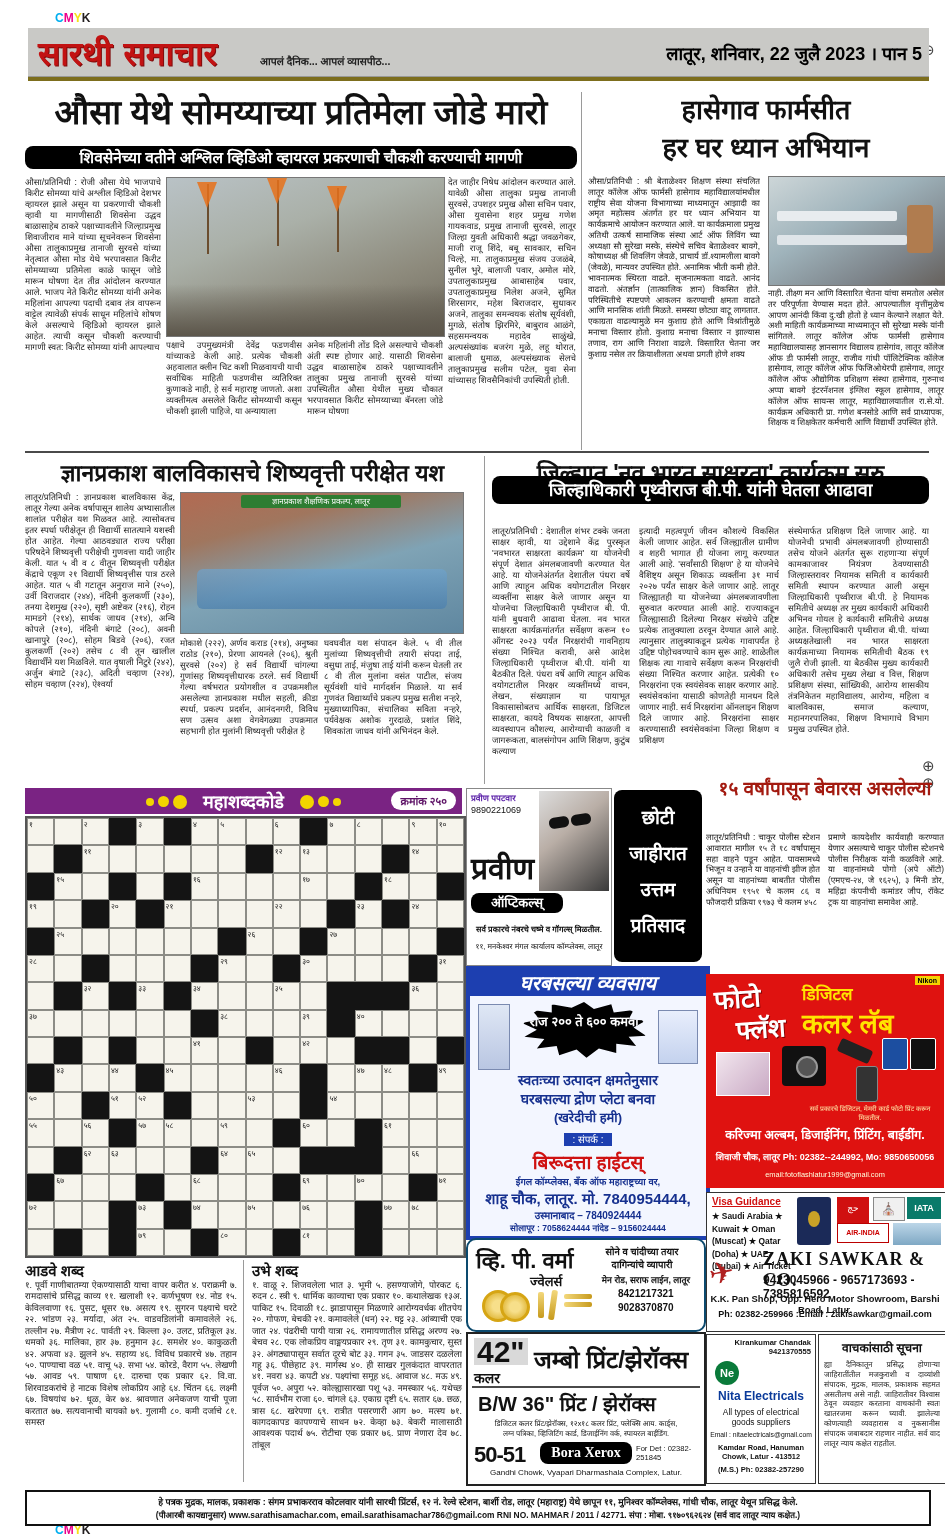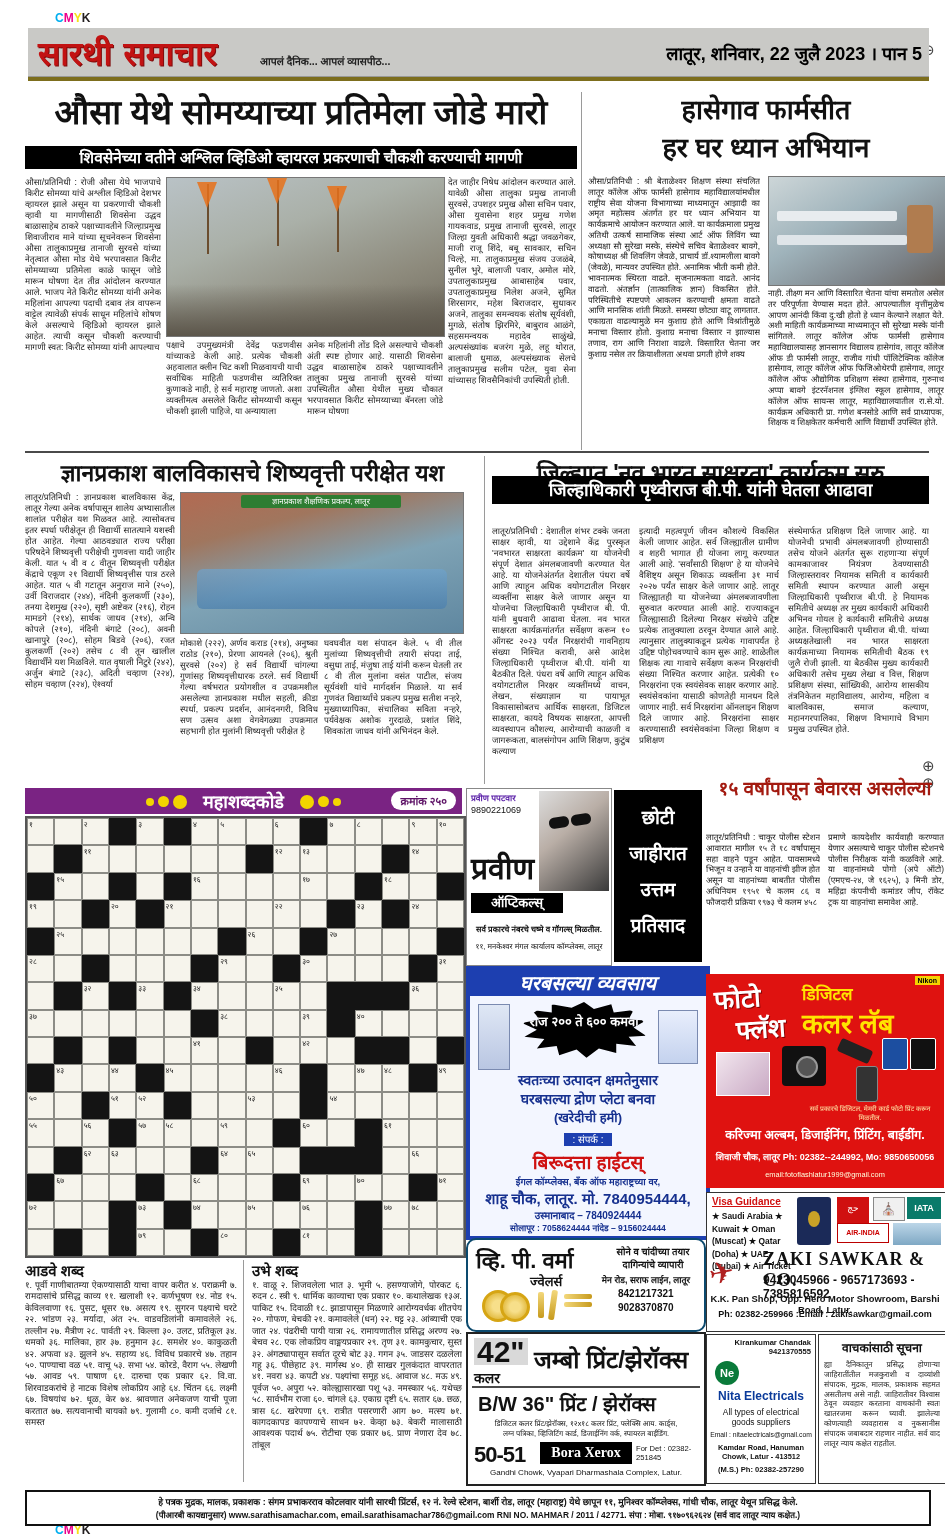--- a/index.html
+++ b/index.html
@@ -7,21 +7,21 @@
   .abs{position:absolute;}
   .art{font-size:8.6px;line-height:1.28;text-align:justify;overflow:hidden;color:#1c1c1c;}
   .artsm{font-size:8.3px;line-height:1.3;text-align:justify;overflow:hidden;color:#1c1c1c;}
   .ctr{text-align:center;}
   .b{font-weight:bold;}
   .photo{background:linear-gradient(135deg,#cfc9ba 0%,#b7b1a2 45%,#8e887b 100%);border:1px solid #777;overflow:hidden;}
   .regmark{color:#444;font-size:15px;line-height:1;}
   .cmyk span{font-weight:bold;font-size:12px;letter-spacing:0;}
   .mast{background:#c9c9c6;border-bottom:1px solid #9a9a97;}
   .mast-title{font-family:"DejaVu Serif",serif;font-weight:bold;color:#c21212;text-shadow:1px 1px 0 #7e0c0c;}
-  .blackbar{background:#000;color:#fff;}
+  .blackbar{background:#000;color:#fff;border-radius:8px;}
   .cw-head{background:#7a2383;color:#fff;display:flex;align-items:center;justify-content:center;position:relative;}
   .dot{display:inline-block;border-radius:50%;background:#f2d500;margin:0 2px;vertical-align:middle;}
   .cw-pill{position:absolute;right:6px;top:3px;background:#fff;color:#5d1266;border-radius:10px;font-size:11px;font-weight:bold;padding:2px 9px;}
   .cw-grid{display:grid;grid-template-columns:repeat(16,1fr);grid-template-rows:repeat(16,1fr);border:2px solid #555;background:#f6f4ec;}
   .cw-cell{border:1px solid #8c8c86;position:relative;background:#f6f4ec;}
   .cw-cell.blk{background:#141414;border-color:#141414;}
   .cw-num{position:absolute;top:0;left:1px;font-size:7.5px;color:#222;}
   .flag{position:absolute;width:0;height:0;border-left:10px solid transparent;border-right:10px solid transparent;border-top:26px solid #e8711a;opacity:.85;}
   .pole{position:absolute;width:2px;background:#6b4d2e;}
   .gold{border:3px solid #d6a514;border-radius:50%;position:absolute;background:radial-gradient(circle,#f7df8a 30%,#d6a514 100%);}
@@ -607,21 +607,21 @@
     <div class="abs" style="left:2px;top:62px;font-size:30px;color:#b02020;transform:rotate(-12deg);">✈</div>
     <div class="abs b" style="left:56px;top:56px;font-size:18px;font-family:'Liberation Serif',serif;letter-spacing:1px;">ZAKI SAWKAR &amp; CO.</div>
     <div class="abs b" style="left:56px;top:80px;font-size:12px;">9423045966 - 9657173693 - 7385816592</div>
     <div class="abs b ctr" style="left:2px;top:100px;width:232px;font-size:9.4px;">K.K. Pan Shop, Opp. Hero Motor Showroom, Barshi Road, Latur.</div>
     <div class="abs b ctr" style="left:2px;top:116px;width:232px;font-size:9px;">Ph: 02382-259966 :Email : zakisawkar@gmail.com</div>
   </div>
 
   <div class="abs adbox" style="left:466px;top:1238px;width:236px;height:90px;border:2px solid #0c4a6e;border-radius:10px;">
     <div class="abs b" style="left:8px;top:4px;font-size:22px;">व्हि. पी. वर्मा</div>
     <div class="abs b" style="left:62px;top:32px;font-size:13px;">ज्वेलर्स</div>
-    <div class="abs b" style="left:131px;top:5px;width:108px;font-size:9.6px;text-align:center;">
+    <div class="abs b" style="left:120px;top:5px;width:108px;font-size:9.6px;text-align:center;">
       <span>सोने व चांदीच्या तयार</span><br>
       <span>दागिन्यांचे व्यापारी</span>
     </div>
     <div class="abs b" style="left:124px;top:34px;width:108px;font-size:8.8px;text-align:center;">मेन रोड, सराफ लाईन, लातूर</div>
     <div class="abs b" style="left:150px;top:48px;font-size:10px;">8421217321</div>
     <div class="abs b" style="left:150px;top:62px;font-size:10px;">9028370870</div>
     <div class="gold" style="left:14px;top:50px;width:26px;height:26px;"></div>
     <div class="gold" style="left:32px;top:52px;width:24px;height:24px;"></div>
     <div class="abs" style="left:70px;top:52px;width:6px;height:26px;background:linear-gradient(#f3d87c,#c79a1c);border-radius:2px;"></div>
     <div class="abs" style="left:82px;top:50px;width:6px;height:30px;background:linear-gradient(#f3d87c,#c79a1c);border-radius:2px;transform:rotate(8deg);"></div>

